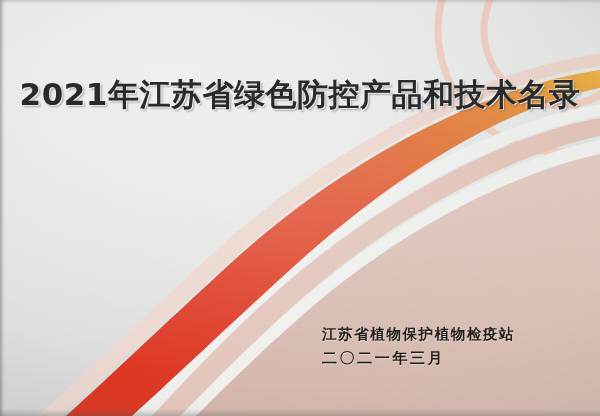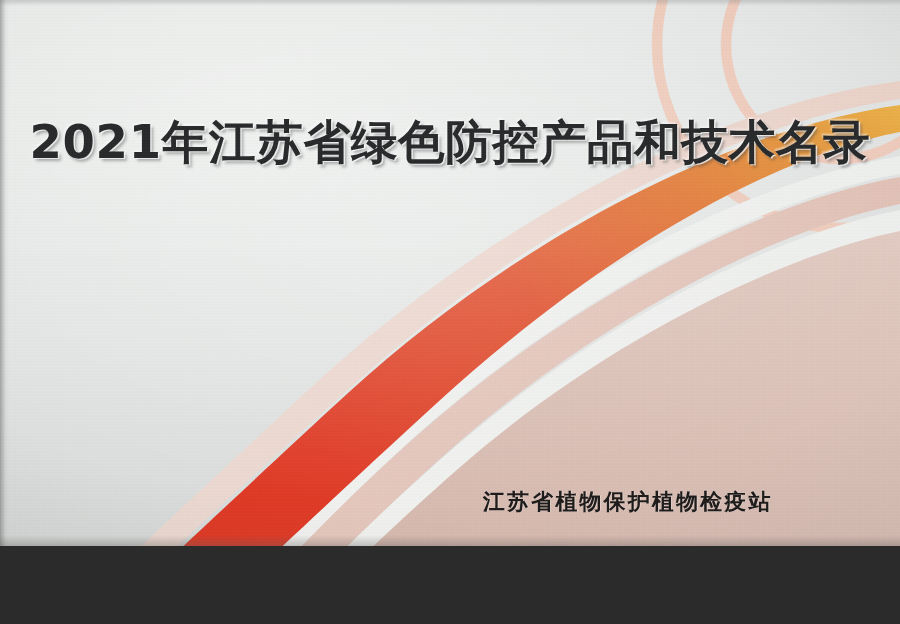--- a/index.html
+++ b/index.html
@@ -3,21 +3,21 @@
 <meta charset="utf-8">
 <style>
   html, body {
     margin: 0;
     padding: 0;
     background: #2b2b2b;
   }
   #cover {
     position: relative;
     width: 600px;
-    height: 364px;
+    height: 416px;
     overflow: hidden;
     background: #e2e5e3;
     font-family: "Liberation Sans", sans-serif;
   }
 
   
   .paper-base {
     position: absolute;
     inset: 0;
     background:
@@ -180,20 +180,21 @@
   </svg>
 
   <div class="paper-vignette"></div>
 
   <div class="title-block">
     <div class="cover-title">2021年江苏省绿色防控产品和技术名录</div>
   </div>
 
   <div class="issuer-block">
     <div class="issuer-line">江苏省植物保护植物检疫站</div>
+    <div class="issuer-date">二〇二一年三月</div>
   </div>
 
   <div class="grain"></div>
   <div class="edge-left"></div>
   <div class="edge-top"></div>
   <div class="edge-bottom"></div>
 
 </div>
 
 </body></html>

